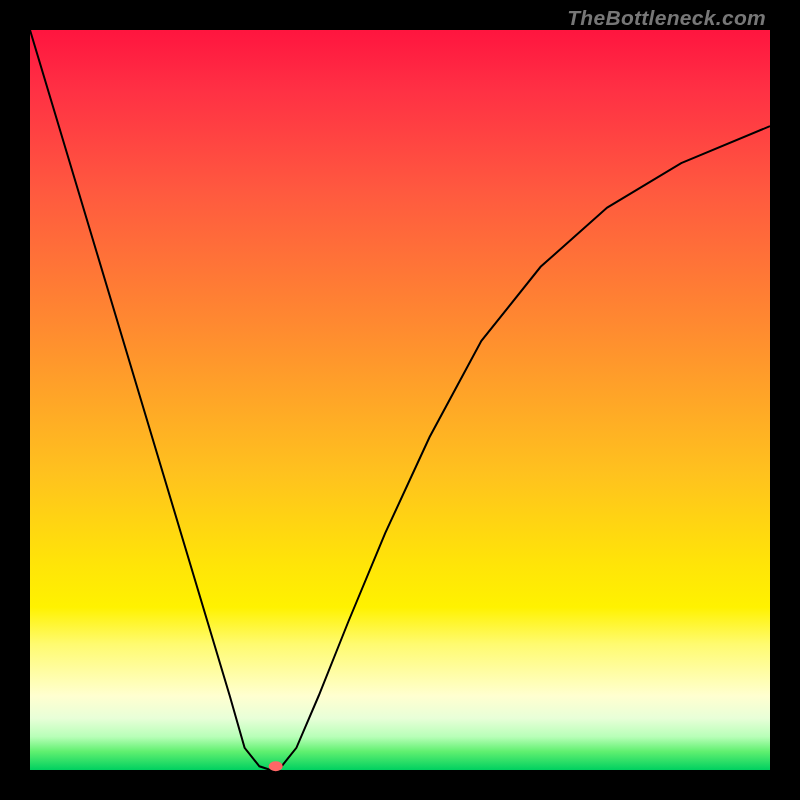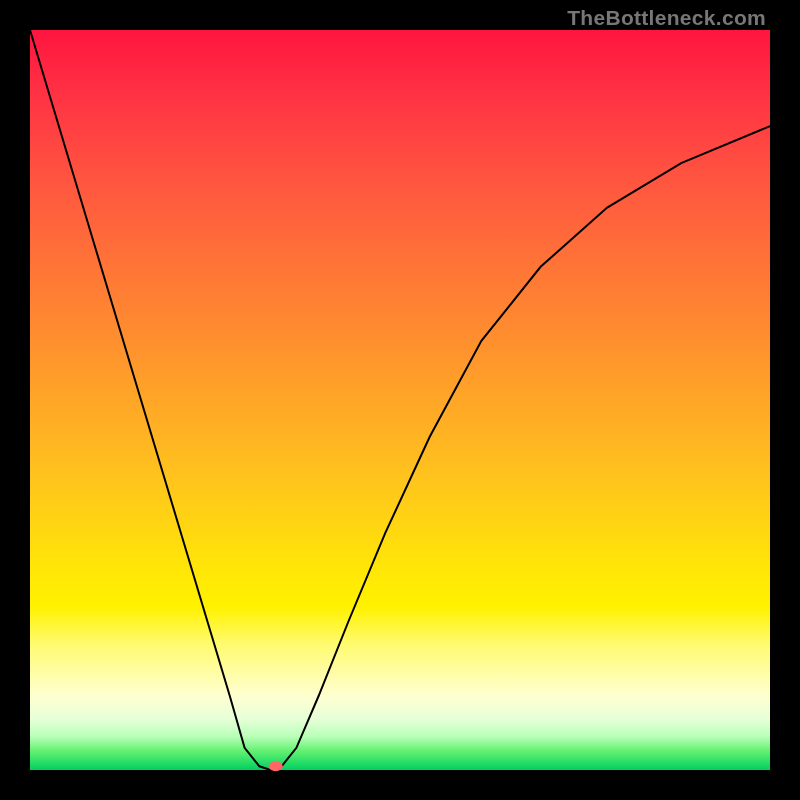--- a/index.html
+++ b/index.html
@@ -9,20 +9,21 @@
     height: 800px;
     overflow: hidden;
     font-family: Arial, Helvetica, sans-serif;
     background: #000;
   }
   .frame {
     position: relative;
     width: 800px;
     height: 800px;
     background: #000;
+    font-style: italic;
   }
   .plot-area {
     position: absolute;
     left: 30px;
     top: 30px;
     width: 740px;
     height: 740px;
     
     background: linear-gradient(
       to bottom,

